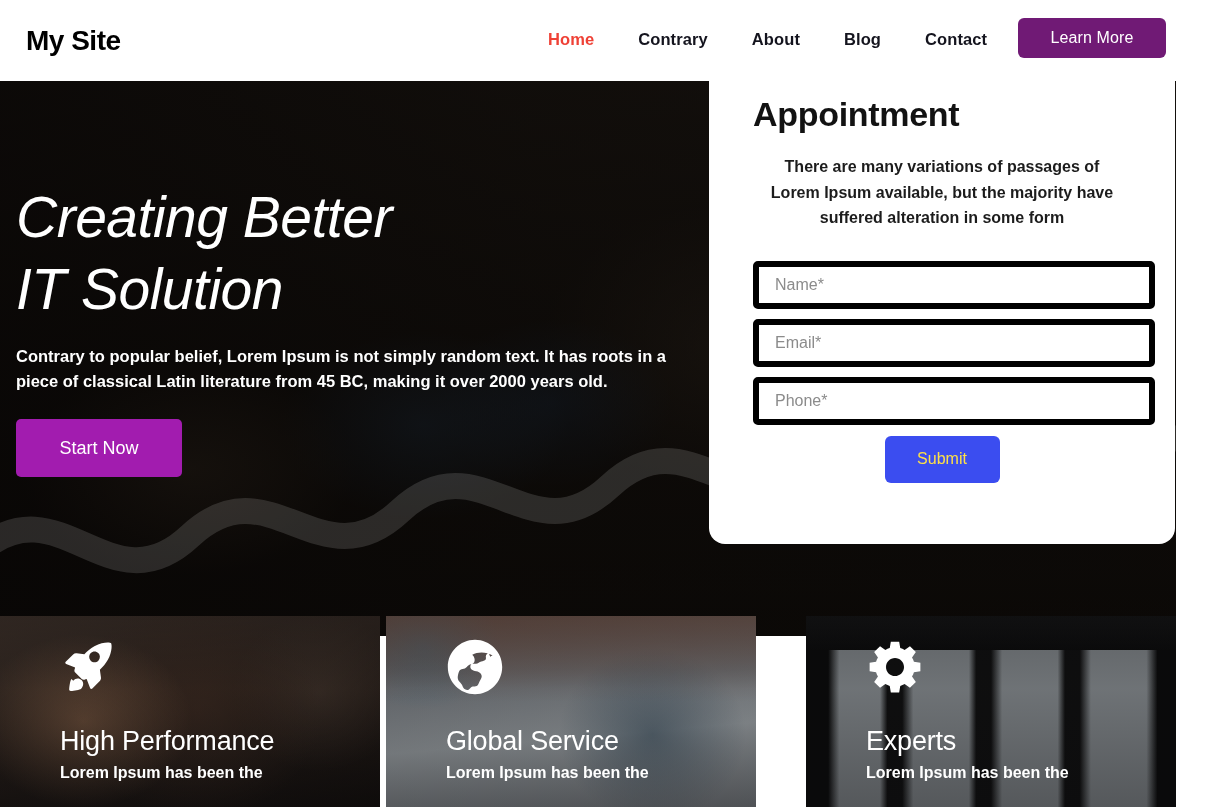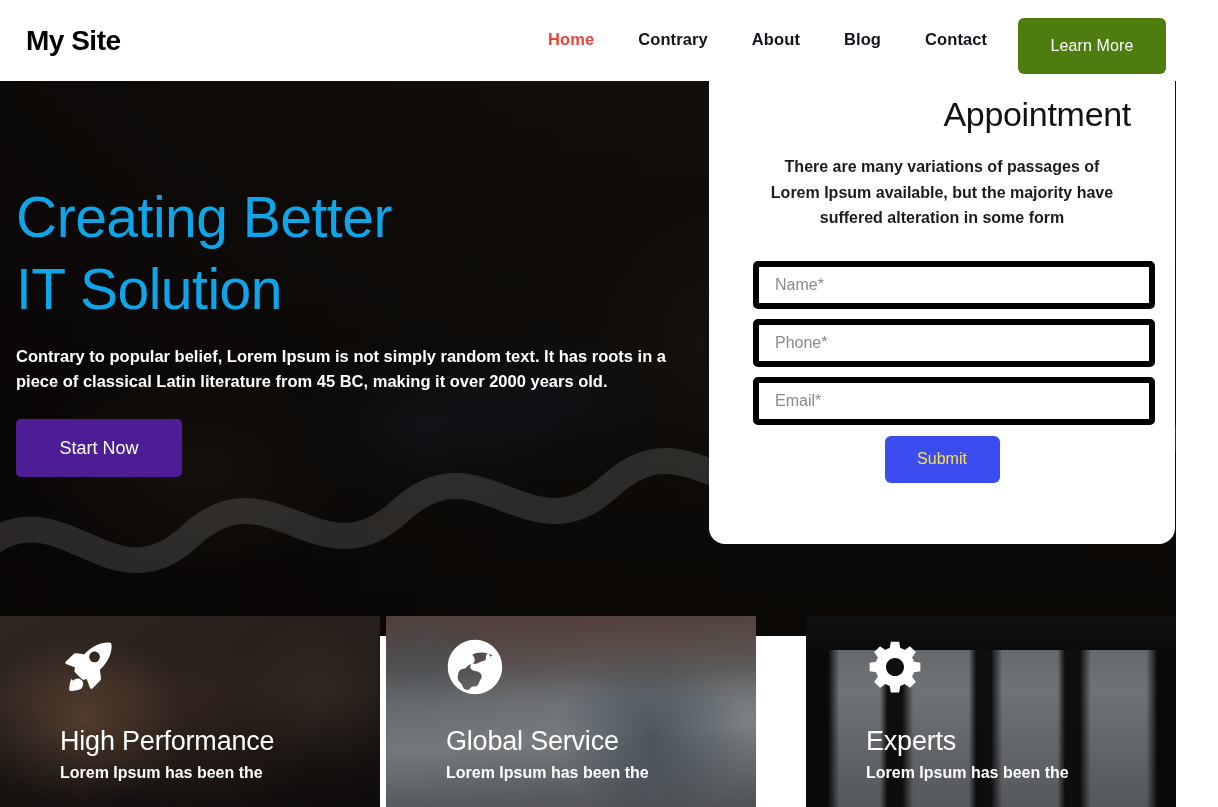--- a/index.html
+++ b/index.html
@@ -52,22 +52,22 @@
     letter-spacing: 0.1px;
   }
   .nav a:first-child { padding-left: 0; }
   .nav a.active { color: #ef4136; }
 
   .learn-more {
     position: absolute;
     left: 1018px;
     top: 18px;
     width: 148px;
-    height: 56px;
-    background: #4d7c0f;
+    height: 40px;
+    background: #701a75;
     color: #ffffff;
     border: none;
     border-radius: 6px;
     font-family: "Liberation Sans", sans-serif;
     font-size: 16px;
     font-weight: 400;
     cursor: pointer;
     letter-spacing: 0.1px;
   }
 
@@ -105,36 +105,37 @@
     position: absolute;
     left: 16px;
     top: 100px;
     width: 700px;
     z-index: 5;
   }
   .hero-title {
     font-size: 57px;
     line-height: 72px;
     font-weight: 400;
-    color: #0ea5e9;
+    color: #ffffff;
     letter-spacing: -0.5px;
+    font-style: italic;
   }
   .hero-desc {
     margin-top: 19px;
     font-size: 16.5px;
     line-height: 25px;
     font-weight: bold;
     color: #ffffff;
     width: 680px;
   }
   .start-now {
     margin-top: 25px;
     width: 166px;
     height: 58px;
-    background: #4c1d95;
+    background: #a21caf;
     color: #ffffff;
     border: none;
     border-radius: 5px;
     font-family: "Liberation Sans", sans-serif;
     font-size: 18px;
     font-weight: 400;
     cursor: pointer;
   }
 
   
@@ -145,23 +146,23 @@
     width: 466px;
     height: 544px;
     background: #ffffff;
     border-radius: 0 0 16px 16px;
     z-index: 30;
     padding: 0 44px;
     overflow: hidden;
   }
   .appt-title {
     margin-top: 92px;
-    text-align: right;
+    text-align: left;
     font-size: 34px;
-    font-weight: normal;
+    font-weight: bold;
     color: #121212;
     letter-spacing: -0.3px;
     line-height: 44px;
   }
   .appt-desc {
     margin-top: 18px;
     text-align: center;
     font-size: 16px;
     line-height: 25.5px;
     color: #1c1c1c;
@@ -311,22 +312,22 @@
     <button class="start-now">Start Now</button>
   </div>
 </section>
 
 <aside class="appt-card">
   <h2 class="appt-title">Appointment</h2>
   <p class="appt-desc">There are many variations of passages of Lorem Ipsum available, but the majority have suffered alteration in some form</p>
 
   <form class="appt-form">
     <input type="text" placeholder="Name*" style="">
+    <input type="text" placeholder="Email*" style="">
     <input type="text" placeholder="Phone*" style="">
-    <input type="text" placeholder="Email*" style="">
     <div class="submit-wrap">
       <button class="submit-btn">Submit</button>
     </div>
   </form>
 </aside>
 
 <section class="features">
 
   <article class="feature f1">
     <div class="feature-photo"></div>

